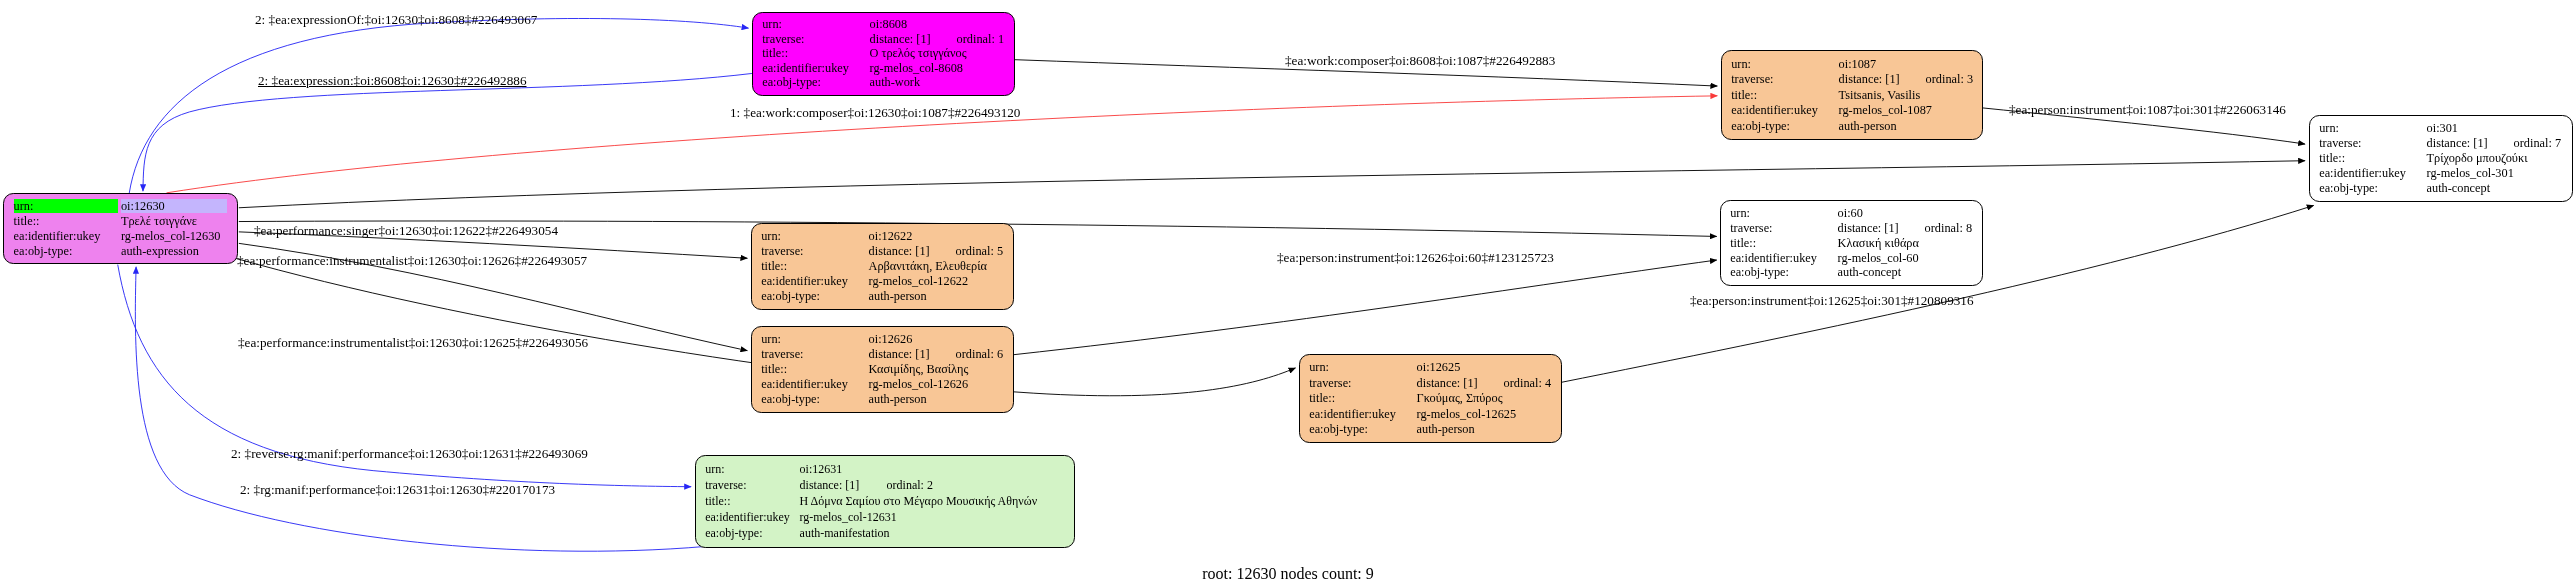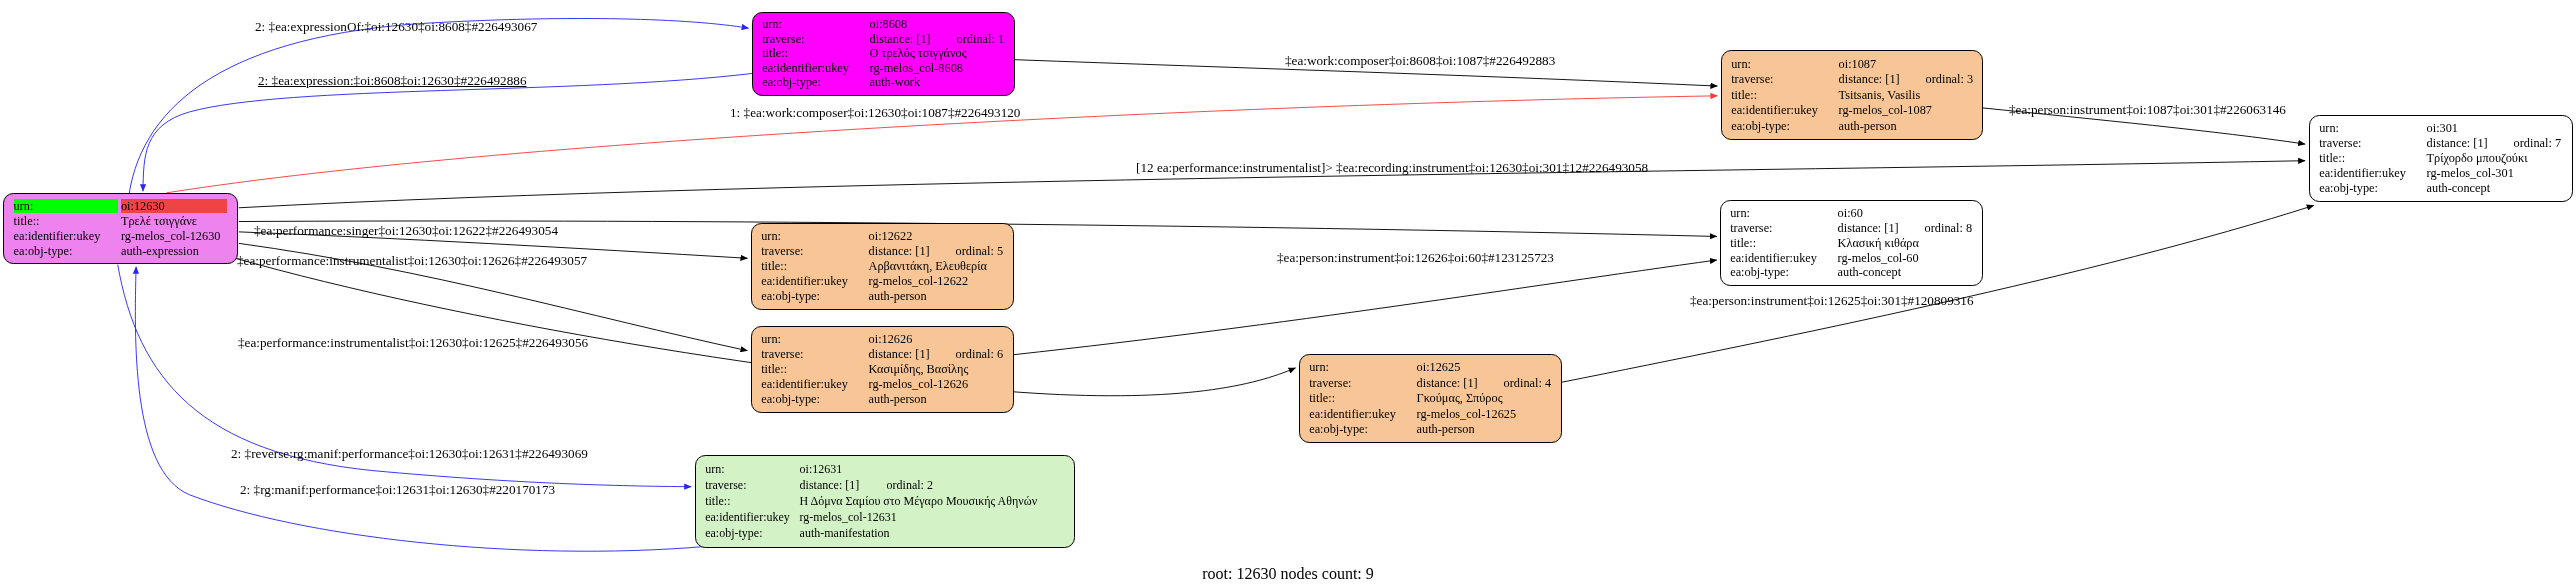--- a/index.html
+++ b/index.html
@@ -6,21 +6,21 @@
   #canvas{position:relative;width:2576px;height:586px;background:#ffffff;overflow:hidden;
           font-family:"Liberation Serif","DejaVu Serif",serif;color:#000;}
   #edges{position:absolute;left:0;top:0;width:2576px;height:586px;}
   .node{position:absolute;border:0.8px solid #000;border-radius:10.3px;box-sizing:border-box;
         padding:4.6px 4.6px 4.6px 9.2px;display:flex;flex-direction:column;justify-content:space-evenly;
         font-size:12.3px;line-height:1.18;}
   .row{display:flex;align-items:baseline;white-space:nowrap;}
   .row .k{width:104px;margin-right:3.4px;flex:none;}
   .row .vd{width:87px;flex:none;}
   .row.hl .k{background:#00ff00;}
-  .row.hl .v{background:#ef4444;flex:1;margin-right:5.7px;}
+  .row.hl .v{background:#c4b5fd;flex:1;margin-right:5.7px;}
   .edge-label{position:absolute;font-size:13.2px;white-space:nowrap;color:#000;}
   .footer{position:absolute;left:50%;transform:translateX(-50%);top:565px;font-size:16px;white-space:nowrap;}
 </style>
 </head>
 <body>
 
 <div id="canvas">
 
   <svg id="edges" viewBox="0 0 4488 1021" xmlns="http://www.w3.org/2000/svg">
     <defs>
@@ -248,26 +248,25 @@
       </div>
       <div class="row">
         <span class="k" style="width: 91px;">ea:identifier:ukey</span>
         <span class="v">rg-melos_col-12631</span>
       </div>
       <div class="row">
         <span class="k" style="width: 91px;">ea:obj-type:</span>
         <span class="v">auth-manifestation</span>
       </div>
     </div>
-    <div class="edge-label" style="left: 255px; top: 19px;">2: ‡ea:expressionOf:‡oi:12630‡oi:8608‡#226493067</div>
+    <div class="edge-label" style="left: 255px; top: 12px;">2: ‡ea:expressionOf:‡oi:12630‡oi:8608‡#226493067</div>
     <div class="edge-label" style="left: 258px; top: 73px; text-decoration: underline;">2: ‡ea:expression:‡oi:8608‡oi:12630‡#226492886</div>
     <div class="edge-label" style="left: 730px; top: 105px;">1: ‡ea:work:composer‡oi:12630‡oi:1087‡#226493120</div>
     <div class="edge-label" style="left: 1285px; top: 53px;">‡ea:work:composer‡oi:8608‡oi:1087‡#226492883</div>
     <div class="edge-label" style="left: 2009px; top: 102px;">‡ea:person:instrument‡oi:1087‡oi:301‡#226063146</div>
-    <div class="edge-label" style="left: 1136px; top: 160px;">[12 ea:performance:instrumentalist]&gt; ‡ea:recording:instrument‡oi:12630‡oi:301‡12#226493058</div>
     <div class="edge-label" style="left: 254px; top: 223px;">‡ea:performance:singer‡oi:12630‡oi:12622‡#226493054</div>
     <div class="edge-label" style="left: 237px; top: 253px;">‡ea:performance:instrumentalist‡oi:12630‡oi:12626‡#226493057</div>
     <div class="edge-label" style="left: 238px; top: 335px;">‡ea:performance:instrumentalist‡oi:12630‡oi:12625‡#226493056</div>
     <div class="edge-label" style="left: 1277px; top: 250px;">‡ea:person:instrument‡oi:12626‡oi:60‡#123125723</div>
     <div class="edge-label" style="left: 1690px; top: 293px;">‡ea:person:instrument‡oi:12625‡oi:301‡#120809316</div>
     <div class="edge-label" style="left: 231px; top: 446px;">2: ‡reverse:rg:manif:performance‡oi:12630‡oi:12631‡#226493069</div>
     <div class="edge-label" style="left: 240px; top: 482px; text-align: right;">2: ‡rg:manif:performance‡oi:12631‡oi:12630‡#220170173</div>
   </div>
 
 

